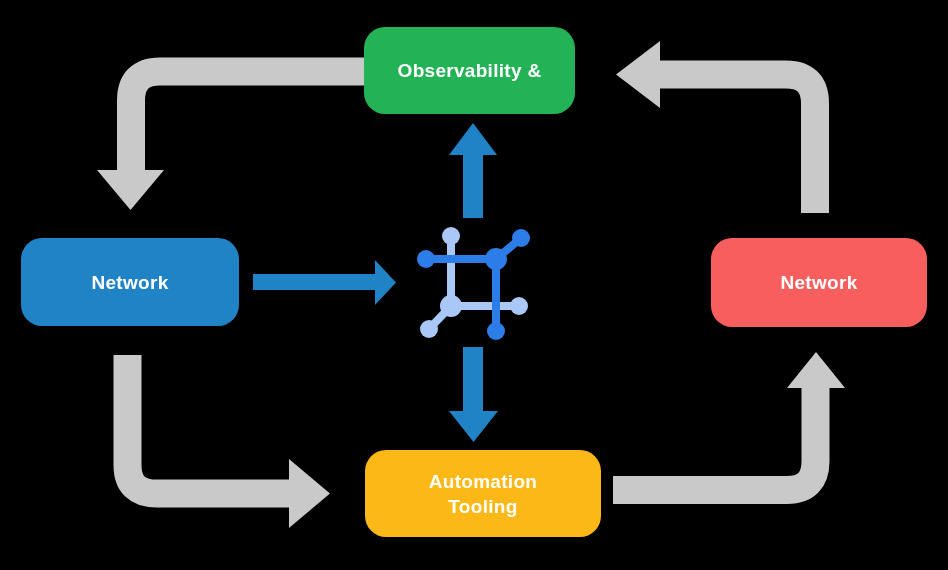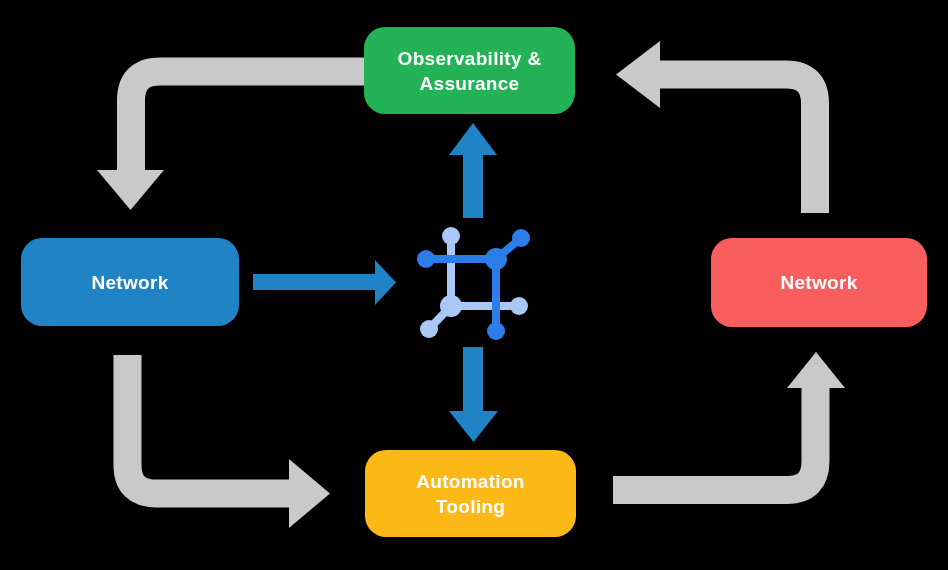--- a/index.html
+++ b/index.html
@@ -29,21 +29,21 @@
     color: #ffffff;
     font-size: 19px;
     font-weight: 700;
     letter-spacing: 0.3px;
     line-height: 25px;
     text-align: center;
   }
   #node-observability { left: 364px; top: 27px;  width: 211px; height: 87px; }
   #node-operations    { left: 21px;  top: 238px; width: 218px; height: 88px; }
   #node-infrastructure{ left: 711px; top: 238px; width: 216px; height: 89px; }
-  #node-automation    { left: 365px; top: 450px; width: 211px; height: 87px; }
+  #node-automation    { left: 365px; top: 450px; width: 236px; height: 87px; }
 </style>
 </head>
 <body>
 
 <div class="canvas">
 
   <svg class="layer" width="948" height="570" viewBox="0 0 948 570">
 
     <g>
       <path d="M 371 71.5 L 160 71.5 Q 131 71.5 131 100.5 L 131 172" fill="none" stroke-width="28" stroke="#c9c9c9"></path>
@@ -88,21 +88,20 @@
         <circle cx="426" cy="259" r="9"></circle>
         <circle cx="521" cy="238" r="9"></circle>
         <circle cx="496" cy="331" r="9"></circle>
         <circle cx="496" cy="259" r="11"></circle>
       </g>
     </g>
   </svg>
 
   <div class="node" id="node-observability" style="background-color: rgb(35, 179, 86);">
     <div>Observability &amp;</div>
-    <div>Assurance</div>
   </div>
 
   <div class="node" id="node-operations" style="background-color: rgb(32, 131, 197);">
     <div>Network</div>
   </div>
 
   <div class="node" id="node-infrastructure" style="background-color: rgb(248, 94, 94);">
     <div>Network</div>
   </div>
 

